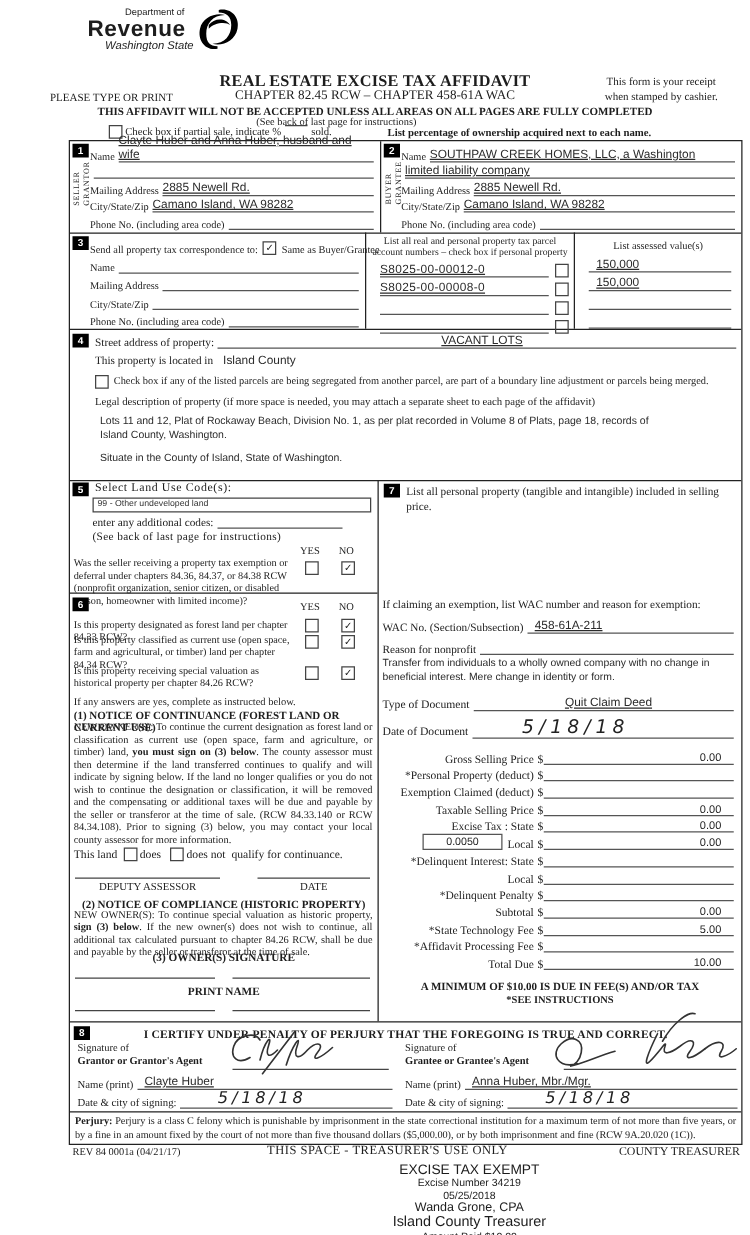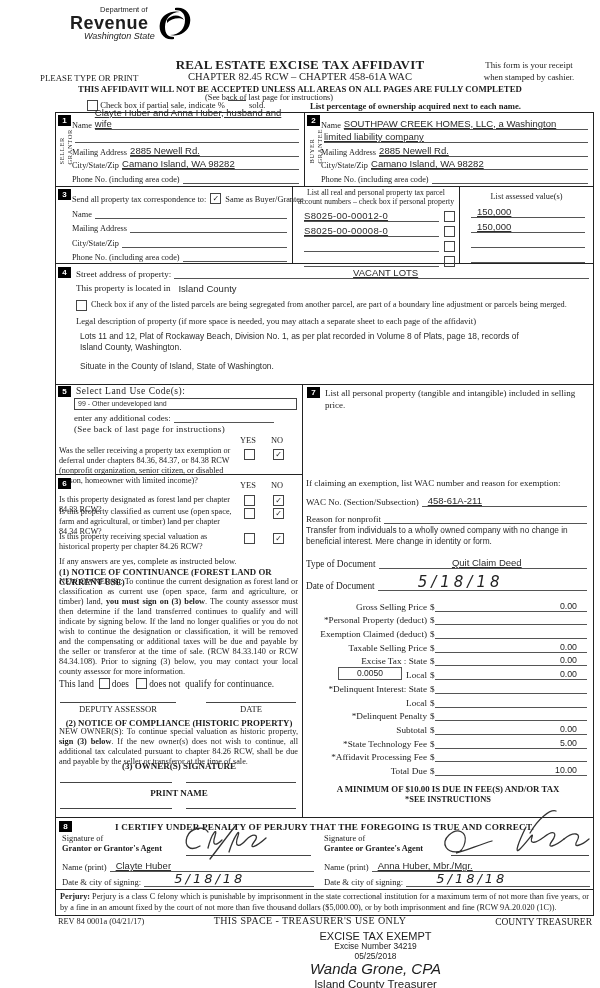--- a/index.html
+++ b/index.html
@@ -84,21 +84,21 @@
   
   .siglab{font-size:8.4px;line-height:1.15;}
   .perj{padding:3px 4px 0;font-size:8.2px;line-height:1.3;text-align:justify;}
   
   .rev{left:58px;top:917px;font-size:8.3px;}
   .tspace{left:150px;top:915px;width:320px;text-align:center;font-size:10px;letter-spacing:.4px;}
   .ctreas{right:8px;top:917px;font-size:9.5px;}
   .stamp{left:258px;top:930px;width:235px;text-align:center;font-family:"Liberation Sans",sans-serif;color:#1c1c1c;line-height:1.12;}
   .st1{font-size:11px;}
   .st2{font-size:8.4px;}
-  .st4{font-size:15px;font-style:italic;}
+  .st4{font-size:10px;}
   .st5{font-size:11.5px;}
   svg.sig{position:absolute;overflow:visible;}
   svg.sig path{fill:none;stroke:#333;stroke-width:1.3;stroke-linecap:round;}
 </style>
 </head>
 <body>
 
 <div class="page">
 
   <div class="abs logo">

